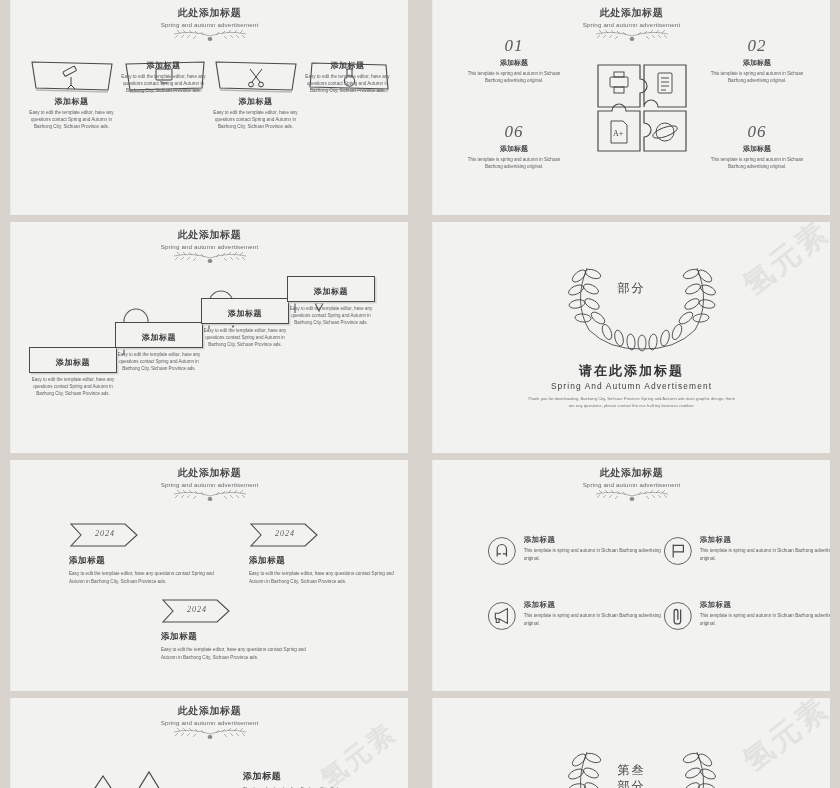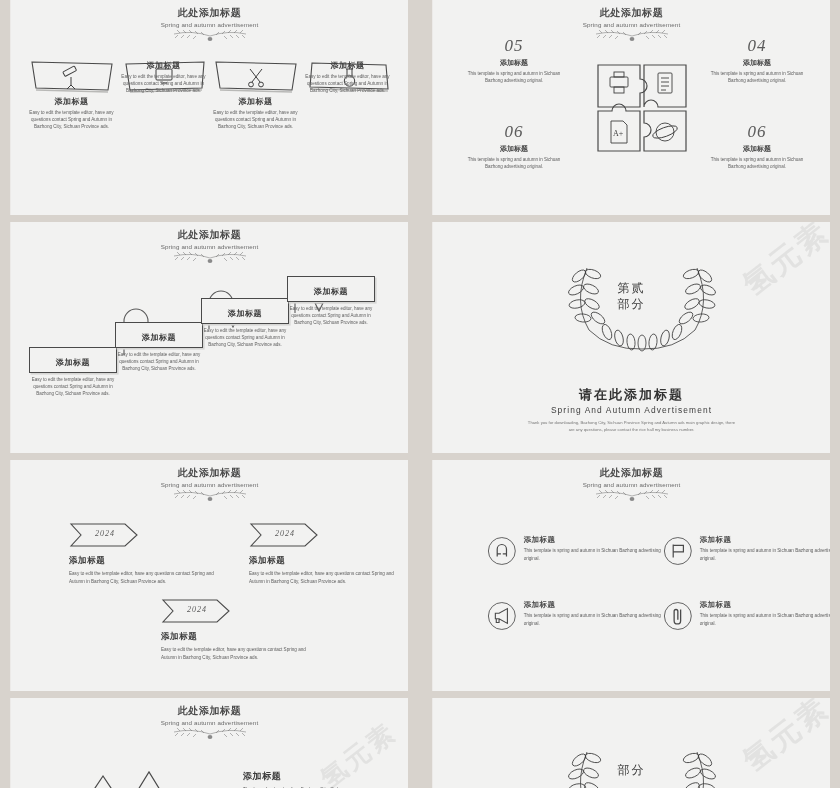--- a/index.html
+++ b/index.html
@@ -76,21 +76,21 @@
   .step .sd { font-size:4.5px; color:#5d5d5d; line-height:1.6; text-align:center; margin-top:3px;}
 
   
   .div-center { position:absolute; left:0; width:100%; text-align:center; }
   .wreath-cn {
     font-family:"Liberation Serif", serif; font-size:12px; color:#3b3b3b;
     letter-spacing:2px; line-height:1.35;
   }
   .div-title {
     font-family:"Liberation Serif", serif; font-size:13px; color:#333;
-    letter-spacing:2px; font-weight:700;margin-top:24px;
+    letter-spacing:2px; font-weight:700;
   }
   .div-sub { font-size:8.4px; color:#3d3d3d; letter-spacing:1.1px; margin-top:1px;}
   .div-note { font-size:4.2px; color:#777; line-height:1.7; margin-top:4px; }
 
   
   .bn { position:absolute; width:150px; }
   .bn .yr {
     font-family:Liberation Serif, serif; font-style:italic;
     font-size:8px; color:#5a5a5a; letter-spacing:1px;
   }
@@ -224,26 +224,26 @@
           <path d="M12 4 l-3-3 M18 4 l-3-3 M24 4 l-3-3 M30 5 l-3-3 M36 6 l-3-3
                    M72 4 l3-3 M66 4 l3-3 M60 4 l3-3 M54 5 l3-3 M48 6 l3-3"></path>
           <path d="M10 6 l-3 3 M16 6 l-3 3 M22 6 l-3 3 M28 7 l-3 3
                    M74 6 l3 3 M68 6 l3 3 M62 6 l3 3 M56 7 l3 3"></path>
           <ellipse cx="42" cy="10" rx="2.4" ry="2" fill="#8a8a8a" stroke="none"></ellipse>
         </g>
       </svg>
     </div>
 
     <div class="pz-cell" style="left:26px;  top:36px;">
-      <div class="pz-num">05</div>
+      <div class="pz-num">01</div>
       <div class="pz-t">添加标题</div>
       <div class="pz-d">This template is spring and autumn in Sichuan Bazhong advertising original.</div>
     </div>
     <div class="pz-cell" style="right:18px; top:36px;">
-      <div class="pz-num">04</div>
+      <div class="pz-num">02</div>
       <div class="pz-t">添加标题</div>
       <div class="pz-d">This template is spring and autumn in Sichuan Bazhong advertising original.</div>
     </div>
     <div class="pz-cell" style="left:26px;  top:122px;">
       <div class="pz-num">06</div>
       <div class="pz-t">添加标题</div>
       <div class="pz-d">This template is spring and autumn in Sichuan Bazhong advertising original.</div>
     </div>
     <div class="pz-cell" style="right:18px; top:122px;">
       <div class="pz-num">06</div>
@@ -363,21 +363,20 @@
           <ellipse cx="68" cy="86" rx="4" ry="8" transform="rotate(-6 68 86)"></ellipse>
           <ellipse cx="79" cy="87" rx="4" ry="8"></ellipse>
           <ellipse cx="90" cy="86" rx="4" ry="8" transform="rotate(6 90 86)"></ellipse>
           <ellipse cx="102" cy="82" rx="4" ry="8" transform="rotate(14 102 82)"></ellipse>
           <ellipse cx="114" cy="76" rx="4" ry="8" transform="rotate(22 114 76)"></ellipse>
         </g>
       </g>
     </svg>
 
     <div class="div-center" style="top:58px;">
-      <div class="wreath-cn">第贰</div>
       <div class="wreath-cn">部分</div>
     </div>
 
     <div class="div-center" style="top:140px;">
       <div class="div-title">请在此添加标题</div>
       <div class="div-sub">Spring And Autumn Advertisement</div>
       <div class="div-note" style="width:210px; margin:4px auto 0;">Thank you for downloading, Bazhong City, Sichuan Province Spring and Autumn ads main graphic design, there are any questions, please contact the rice hall my business number.</div>
     </div>
   </div>
 
@@ -535,17 +534,18 @@
           <ellipse cx="128" cy="18" rx="8" ry="4" transform="rotate(-20 128 18)"></ellipse>
           <ellipse cx="145" cy="34" rx="8" ry="4" transform="rotate(25 145 34)"></ellipse>
           <ellipse cx="130" cy="33" rx="8" ry="4" transform="rotate(-25 130 33)"></ellipse>
           <ellipse cx="144" cy="48" rx="8" ry="4" transform="rotate(12 144 48)"></ellipse>
           <ellipse cx="129" cy="48" rx="8" ry="4" transform="rotate(-30 129 48)"></ellipse>
         </g>
       </g>
     </svg>
 
     <div class="div-center" style="top:64px;">
+      <div class="wreath-cn">第叁</div>
       <div class="wreath-cn">部分</div>
     </div>
   </div>
 
 </div>
 
 </body></html>

